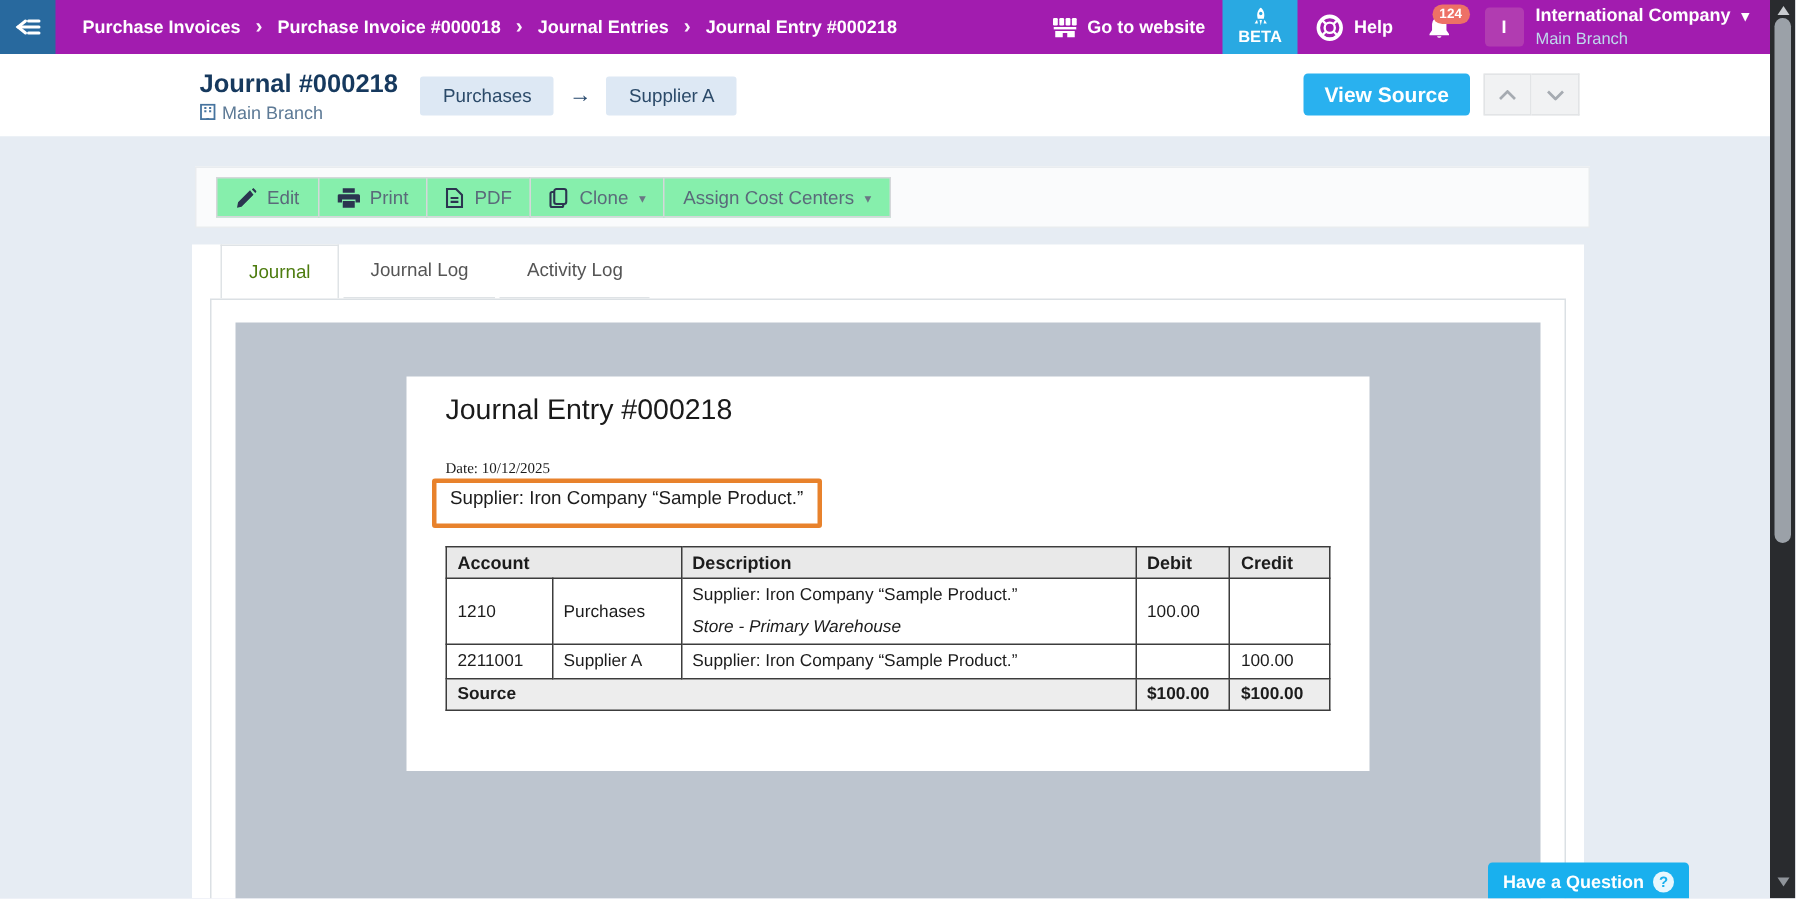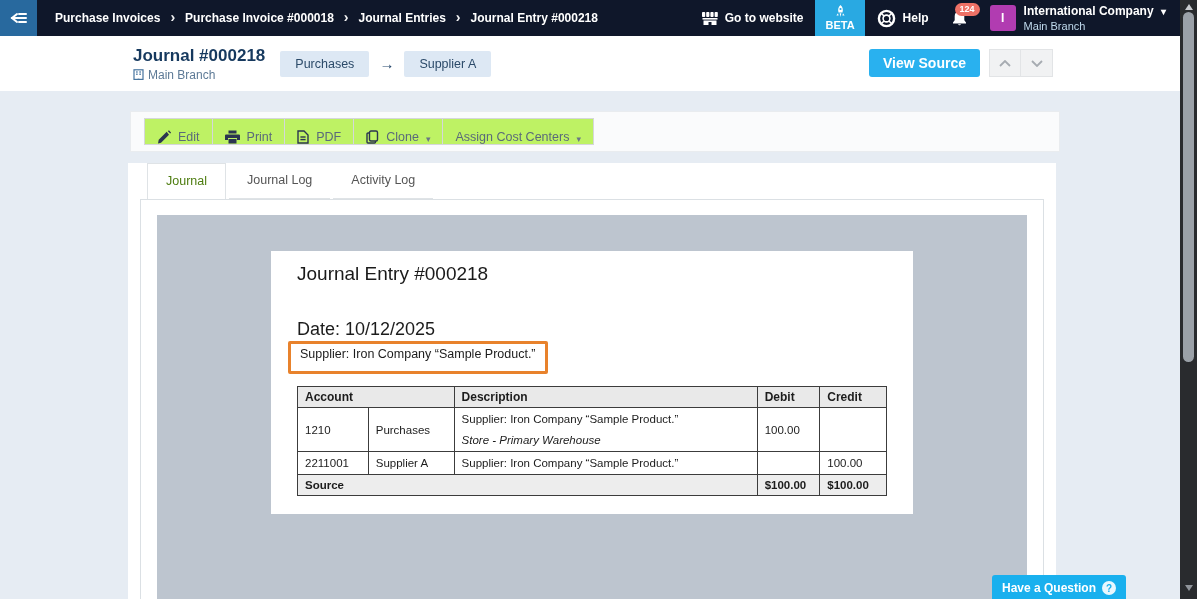--- a/index.html
+++ b/index.html
@@ -3,21 +3,21 @@
 <meta charset="utf-8">
 <style>
   * { box-sizing: border-box; margin: 0; padding: 0; }
   html,body { width:1197px; height:599px; overflow:hidden; }
   body { font-family:"Liberation Sans", sans-serif; background:#e6ecf3; }
 
   .viewport { position:relative; width:1197px; height:599px; background:#e6ecf3; overflow:hidden; }
   .app { position:absolute; left:0; top:0; width:1180px; height:599px; }
 
   
-  .navbar { height:36px; background:#0f172a; color:#fff; display:flex; align-items:stretch; }
+  .navbar { height:36px; background:#a21caf; color:#fff; display:flex; align-items:stretch; }
   .nav-collapse { width:37px; background:#28699e; display:flex; align-items:center; justify-content:center; cursor:pointer; flex:0 0 auto; }
   .crumbs { display:flex; align-items:center; padding-left:18px; gap:10px; font-size:12px; font-weight:700; white-space:nowrap; }
   .crumb { cursor:pointer; }
   .crumb-sep { font-size:14px; font-weight:700; opacity:.95; transform:translateY(-1px); }
   .nav-right { margin-left:auto; display:flex; align-items:stretch; }
   .nav-item { display:flex; align-items:center; gap:7px; padding:0 12px; font-size:12px; font-weight:700; cursor:pointer; }
   .beta { background:#29a9e2; flex-direction:column; justify-content:center; gap:1px; padding:0 10px; font-size:11px; }
   .bell-wrap { position:relative; padding:0 16px 0 10px; }
   .nbadge { position:absolute; top:3px; right:4px; background:#ed7166; color:#fff; font-size:9px; font-weight:700;
             padding:1px 5px 2px; border-radius:8px; line-height:10px; }
@@ -43,36 +43,36 @@
   .pager-btn { width:32px; height:28px; background:#f1f2f3; border:1px solid #e2e4e6; display:flex; align-items:center;
                justify-content:center; cursor:pointer; }
   .pager-btn + .pager-btn { border-left:none; }
 
   
   .page-body { position:absolute; top:91px; left:0; width:1180px; height:508px; background:#e6ecf3; }
 
   .toolbar-strip { position:absolute; left:130px; top:20px; width:930px; height:41px; background:#fafbfc;
                    border:1px solid #e9ecef; display:flex; align-items:center; padding-left:13px; }
   .btn-group { display:flex; }
-  .tb-btn { display:flex; align-items:flex-end; gap:7px; background:#bef264; border:1px solid #d5d7da; color:#5a6a7a;
+  .tb-btn { display:flex; align-items:center; gap:7px; background:#86efac; border:1px solid #d5d7da; color:#5a6a7a;
             font-family:inherit; font-size:12.5px; height:27px; padding:0 12px; cursor:pointer; margin-right:-1px; }
   .tb-caret { font-size:9px; color:#6a7684; }
 
   .card { position:absolute; left:128px; top:72px; width:928px; bottom:0; background:#fff; }
   .tabs { display:flex; height:36px; padding-left:19px; }
   .tab { padding:0 18px; line-height:34px; font-size:12.5px; color:#555; cursor:pointer;
          border-bottom:1px solid #dfe3e6; margin-left:3px; }
   .tab.active { background:#fff; border:1px solid #dfe3e6; border-bottom:none; margin-left:0; color:#4d7c0f; }
   .pane { position:absolute; left:12px; right:12px; top:36px; bottom:-2px; border:1px solid #dbe0e4; background:#fff; }
   .preview { position:absolute; left:16px; right:16px; top:15px; bottom:-2px; background:#bdc5cf; overflow:hidden; }
 
   
   .paper { width:642px; height:263px; margin:36px auto 0; background:#fff; padding:12px 26px; color:#1c1c1c; }
   .doc-title { font-size:19px; font-weight:400; color:#1a1a1a; }
-  .doc-date { font-size:18px; margin-top:34px; }
+  .doc-date { font-size:10px; margin-top:22px;font-family:Liberation Serif, serif; }
   .highlight-box { display:inline-block; border:3px solid #e8822c; border-radius:2px; margin:1px 0 0 -9px;
                    padding:2px 9px 9px; }
   .doc-desc-label, .doc-desc-value { font-size:12.5px; line-height:16px; }
   .doc-table { border-collapse:collapse; margin-top:12px; width:590px; }
   .doc-table th, .doc-table td { border:1px solid #3c3c3c; padding:3px 7px; font-size:11.5px; text-align:left; vertical-align:middle; }
   .doc-table thead th { background:#e9e9e9; font-weight:700; font-size:12px; }
   .desc-line { margin:2px 0; }
   .desc-line + .desc-line { margin-top:9px;font-style:italic; }
   .row-tall td { height:40px; }
   .total-row td { background:#ededed; font-weight:700; height:21px; }

